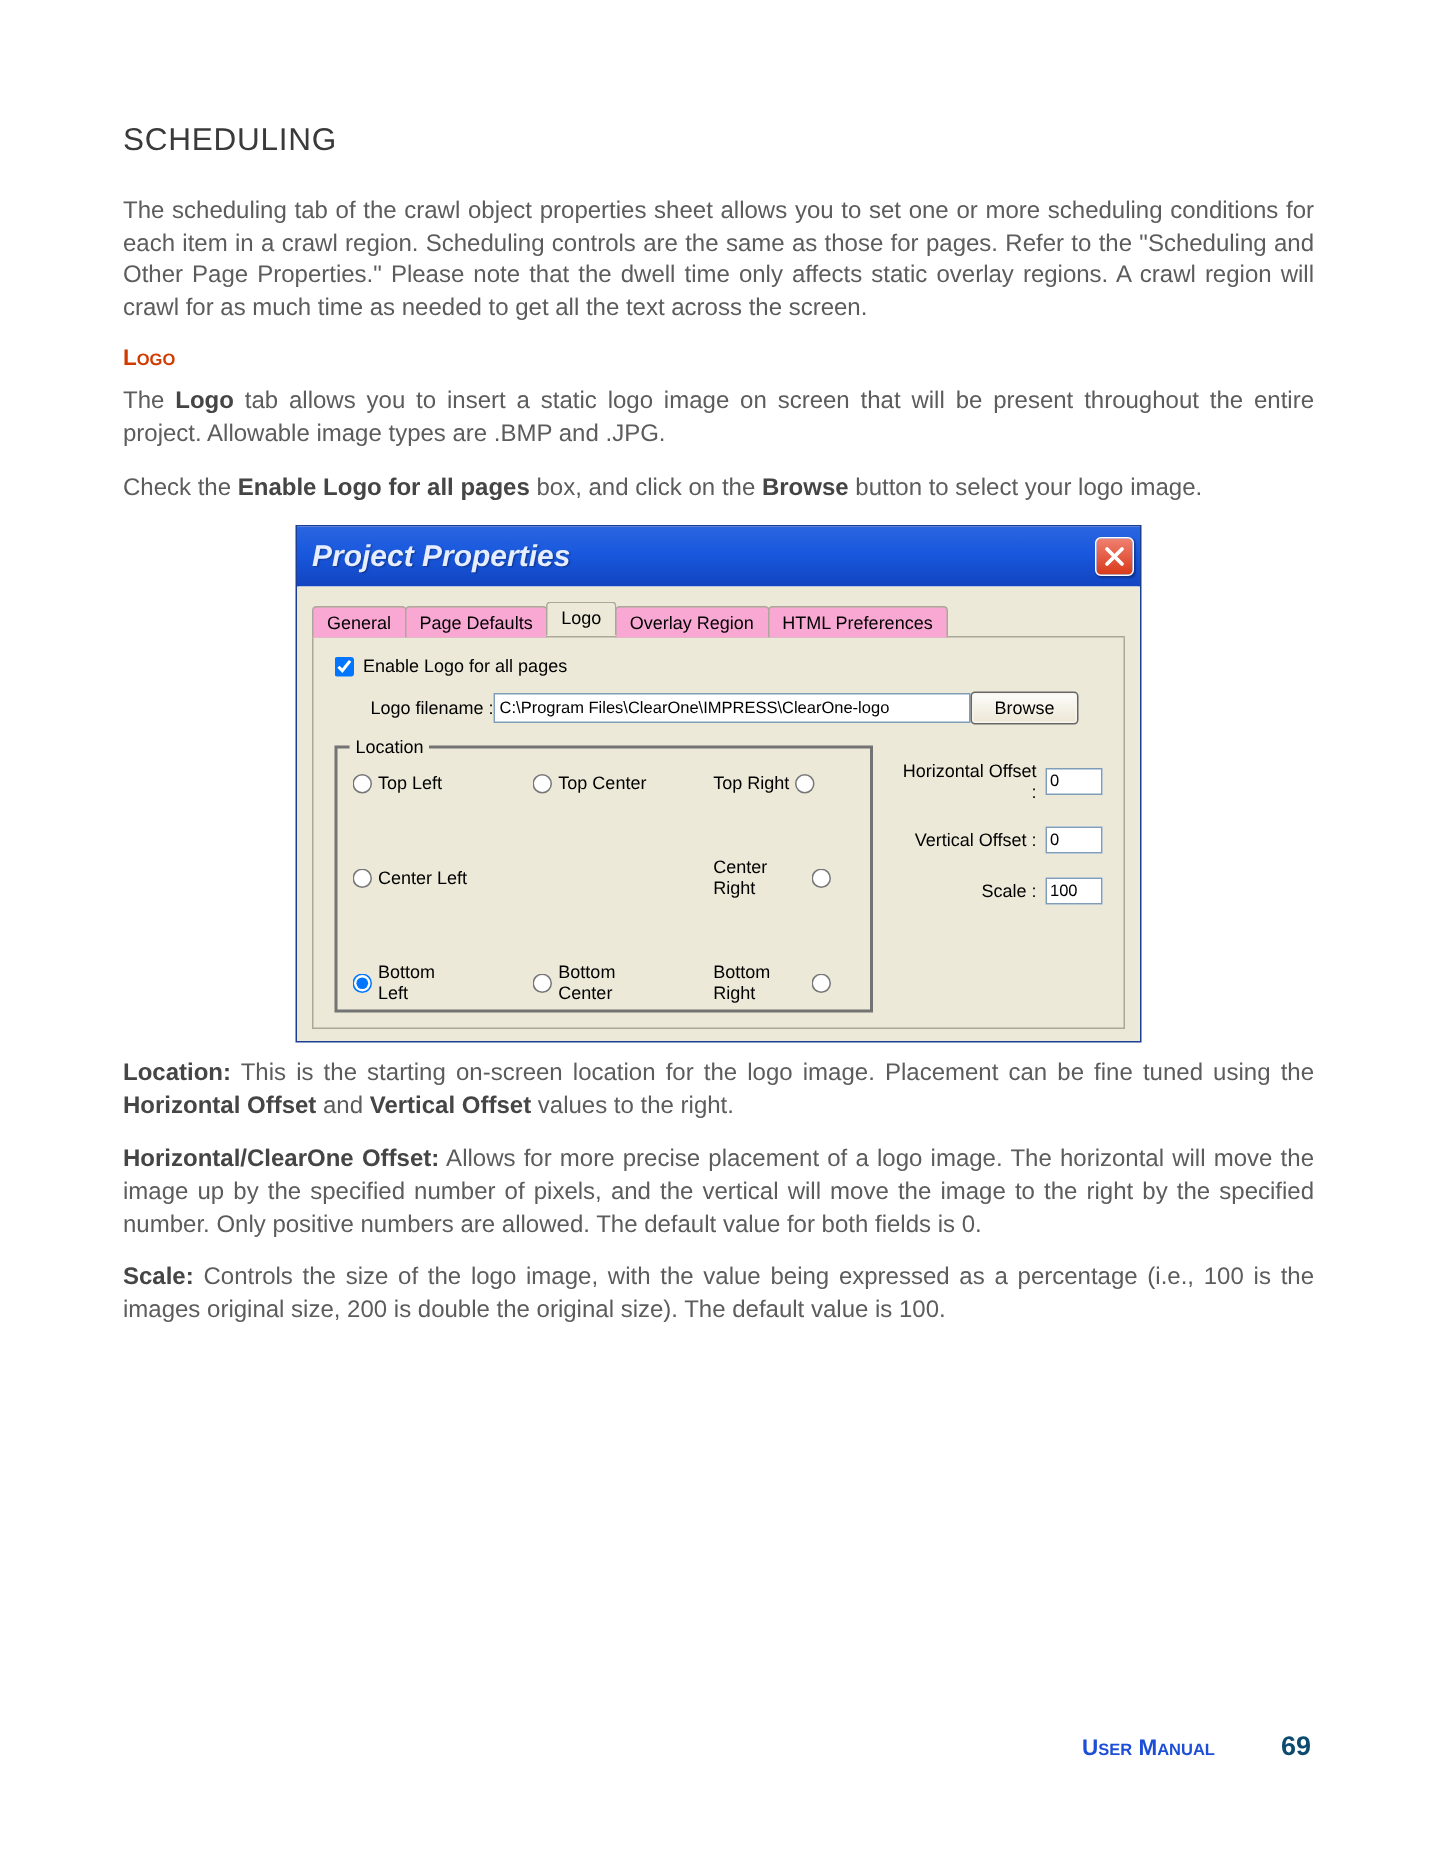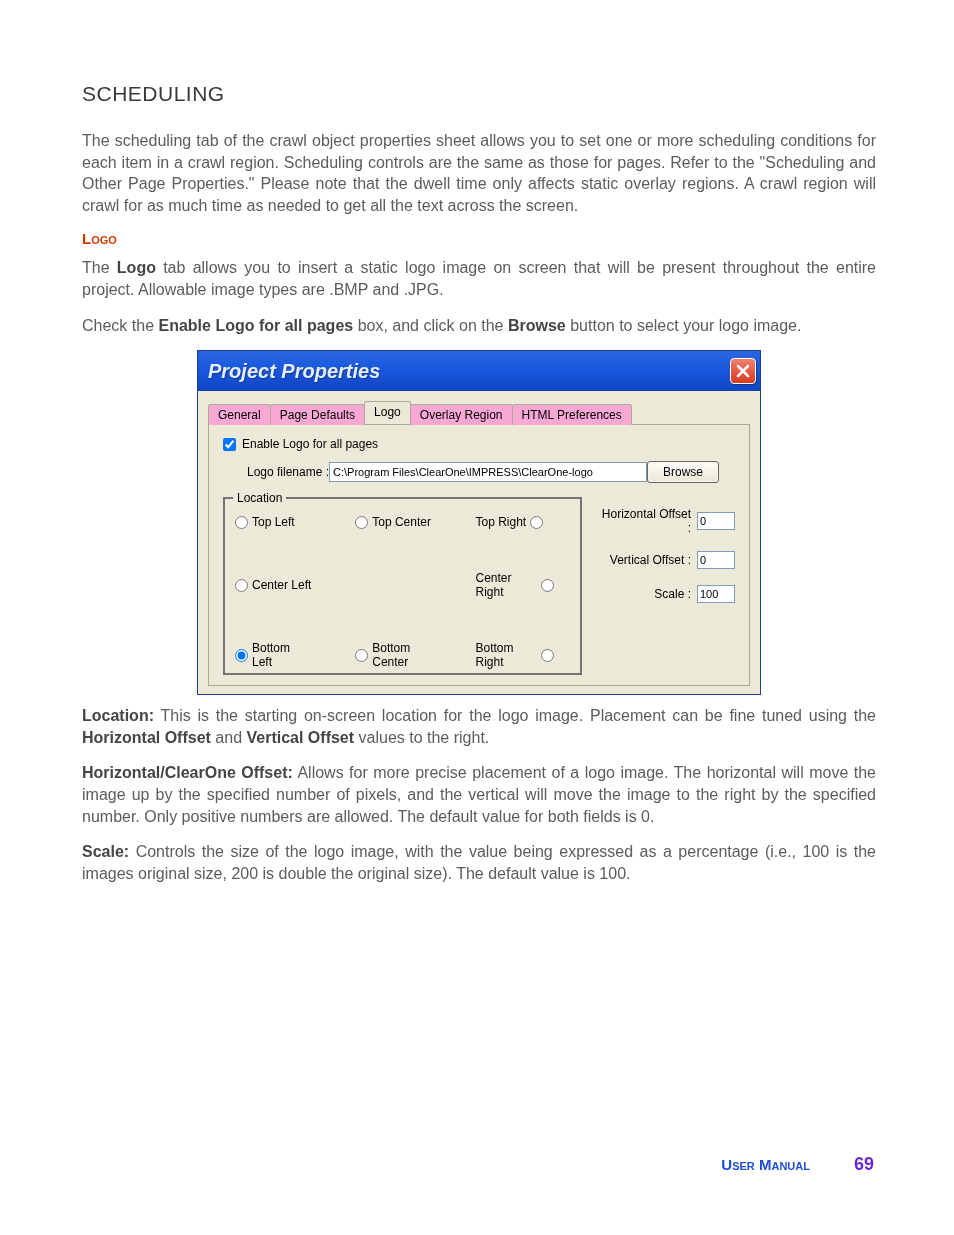--- a/index.html
+++ b/index.html
@@ -209,21 +209,21 @@
     align-items: baseline;
     gap: 44px;
   }
   .footer-label {
     font-variant: small-caps;
     color: #1d4ed8;
     font-weight: bold;
     font-size: 15px;
   }
   .footer-num {
-    color: #6d28d9;
+    color: #0c4a6e;
     font-weight: bold;
     font-size: 18px;
   }
 </style>
 </head>
 <body>
 
 <div class="page">
   <div class="h-scheduling">SCHEDULING</div>
 

